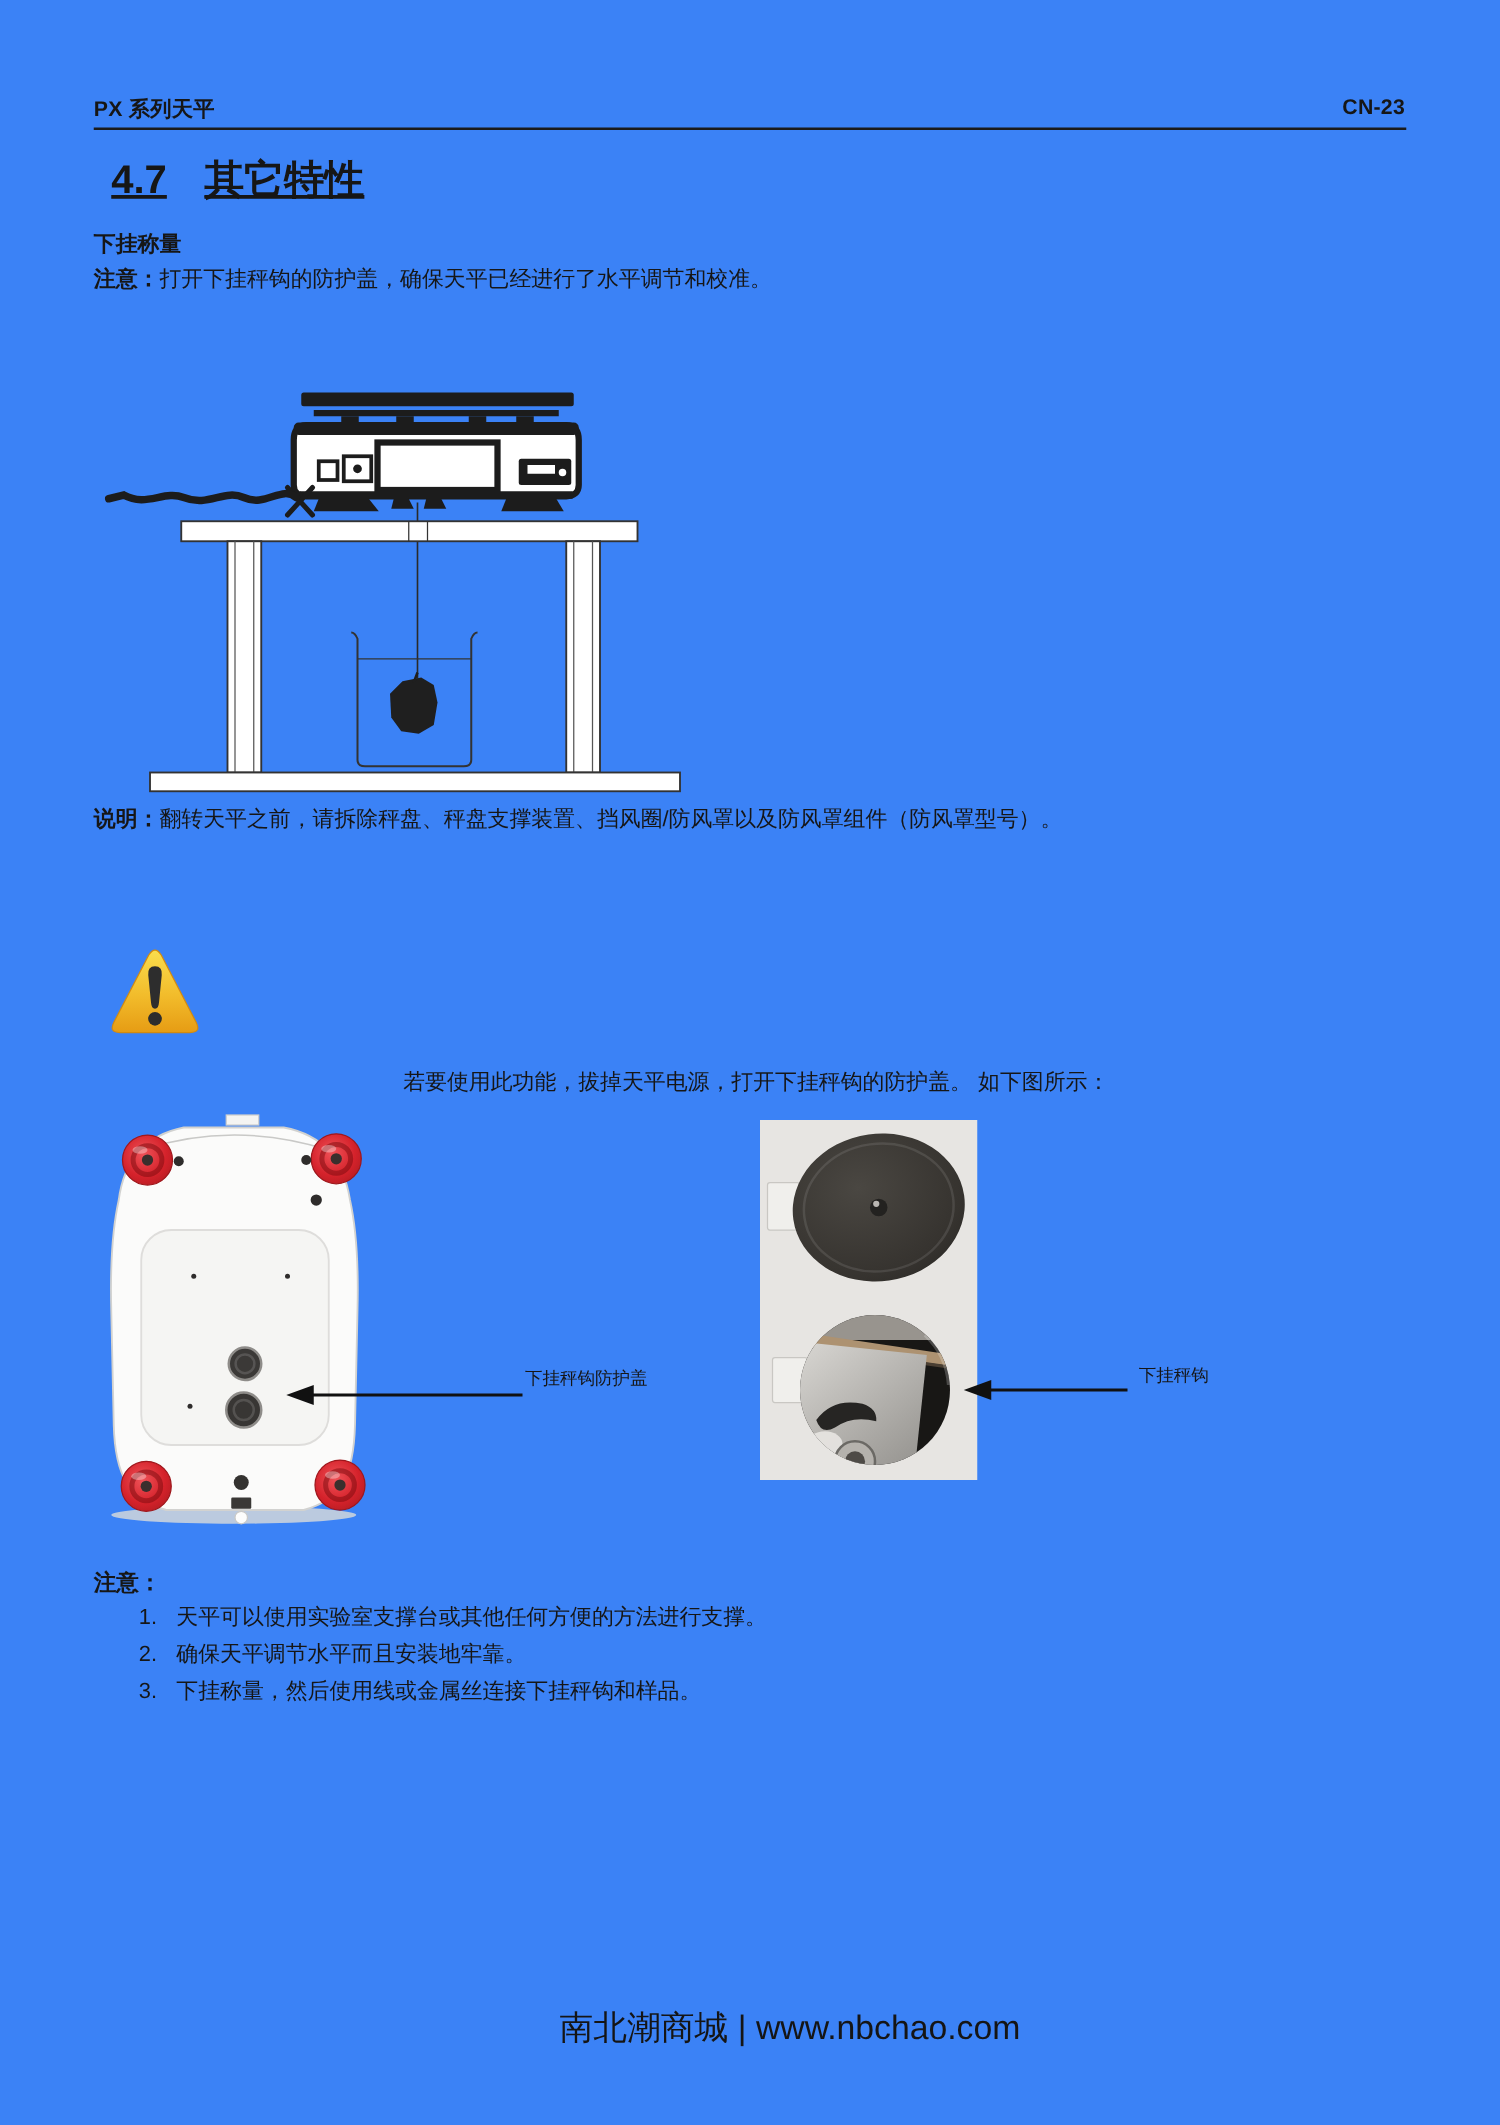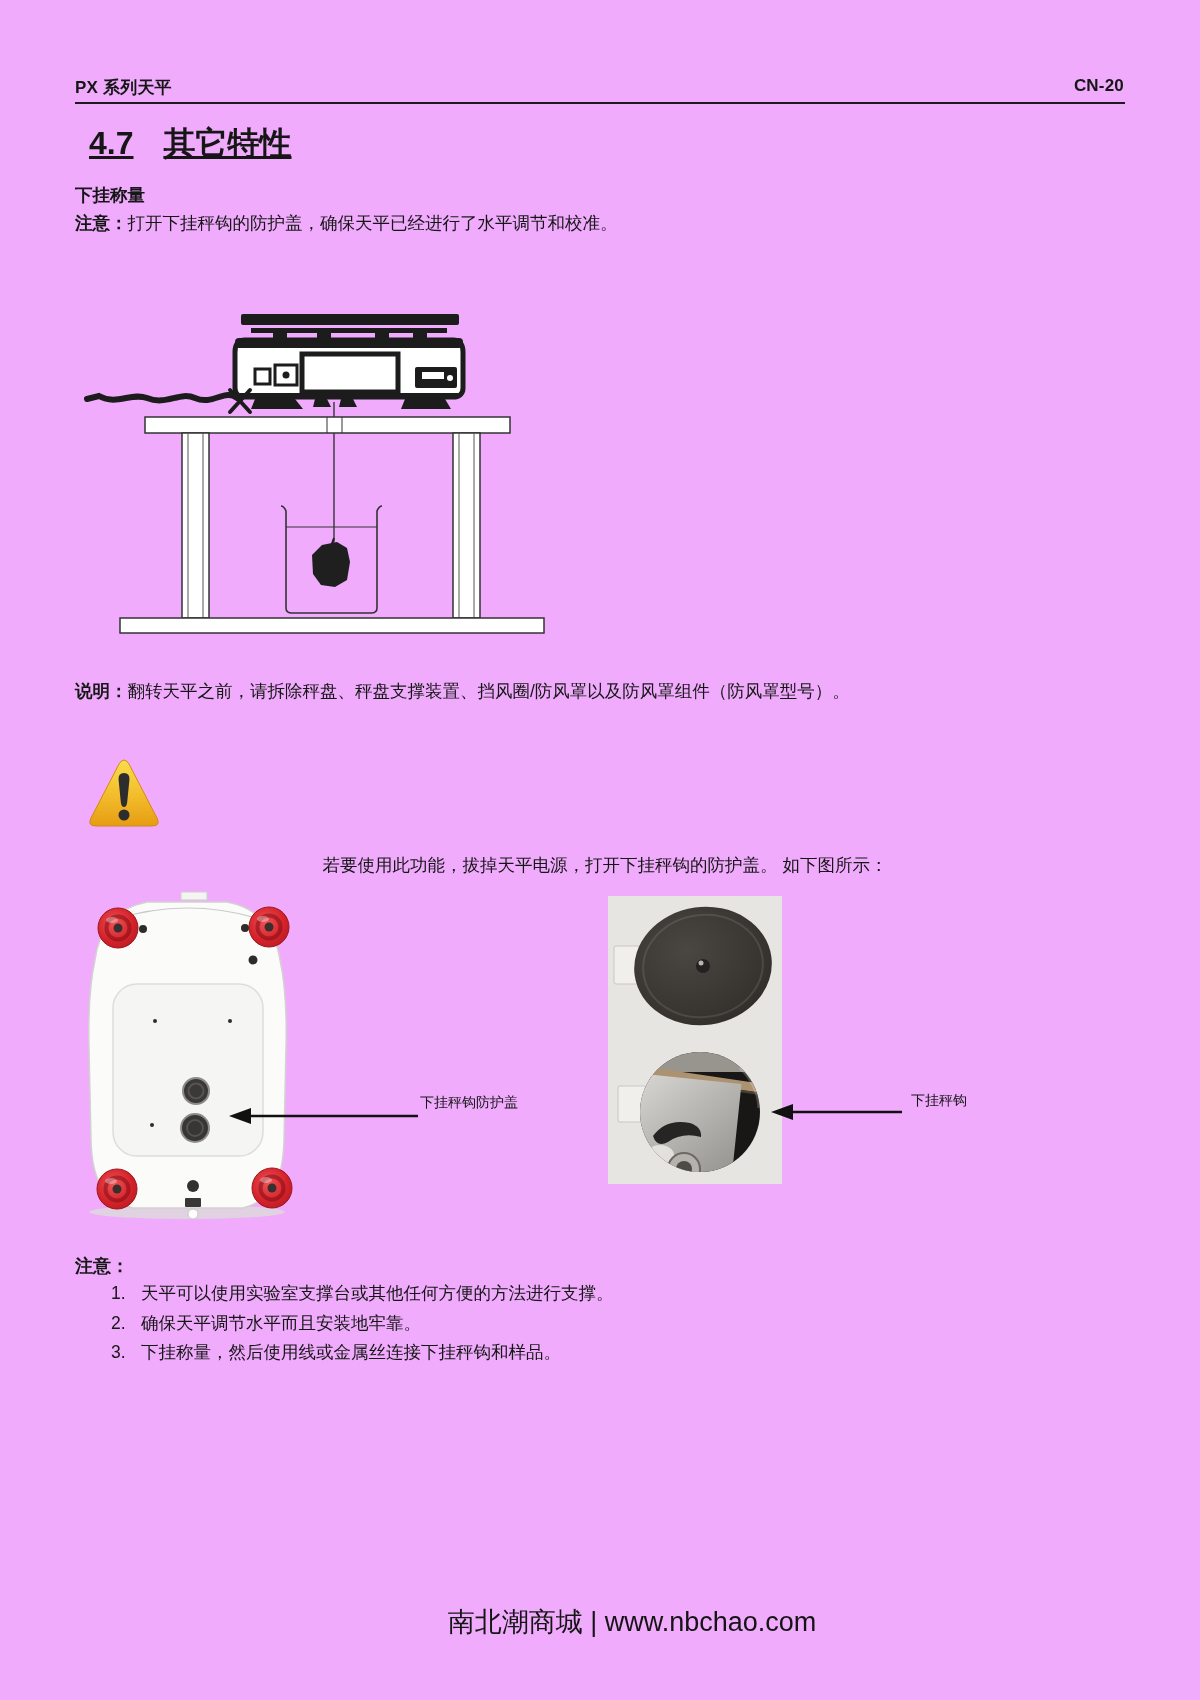--- a/index.html
+++ b/index.html
@@ -1,33 +1,33 @@
 <!DOCTYPE html>
 <html><head>
 <meta charset="utf-8">
 <style>
   html,body{margin:0;padding:0;background:#fff;}
   .page{
-    position:relative;width:1200px;height:1700px;background:#f0abfc;
+    position:relative;width:1200px;height:1700px;background:#3b82f6;
     font-family:"Liberation Sans","DejaVu Sans",sans-serif;color:#161616;
     overflow:hidden;
   }
   .abs{position:absolute;}
   .hdr{top:76px;font-size:17px;font-weight:bold;letter-spacing:.2px;}
   .hdr-left{left:75px;}
   .hdr-right{right:76px;}
   .rule{left:75px;top:102px;width:1050px;height:2px;background:#1b1b1b;}
   .sec-title{left:89px;top:122px;font-size:32px;font-weight:bold;text-decoration:underline;}
   .sec-title .num{margin-right:30px;}
   .body-text{font-size:17.5px;line-height:28px;}
   .intro{left:75px;top:181px;width:1060px;}
   .intro p{margin:0;}
   .b{font-weight:bold;}
   .diagram{left:75px;top:290px;}
-  .explain{left:75px;top:641px;width:1060px;margin-top:36px;}
+  .explain{left:75px;top:641px;width:1060px;}
   .warn-icon{left:88px;top:756px;}
   .warn-text{left:170px;top:787px;font-size:18px;font-weight:bold;}
   .usage{left:75px;top:851px;width:1060px;text-align:center;}
   .figures{left:75px;top:888px;width:1060px;height:350px;}
   .fig-left{left:0;top:0;}
   .fig-right{left:533px;top:8px;}
   .fig-label{position:absolute;font-size:14px;white-space:nowrap;font-family:Liberation Serif, serif;}
   .label-cover{left:345px;top:206px;}
   .label-hook{left:836px;top:204px;}
   .arrow1{left:150px;top:216px;}
@@ -37,21 +37,21 @@
   .note-row{display:flex;font-size:17.5px;line-height:29.5px;}
   .note-row .no{width:30px;margin-left:36px;flex:0 0 auto;}
   .footer{left:0;top:1604px;width:1200px;text-align:center;font-size:27px;color:#151515;padding-left:32px;}
 </style>
 </head>
 <body>
 
 <div class="page">
 
   <div class="abs hdr hdr-left">PX 系列天平</div>
-  <div class="abs hdr hdr-right">CN-20</div>
+  <div class="abs hdr hdr-right">CN-23</div>
   <div class="abs rule"></div>
 
   <div class="abs sec-title">
     <span class="num">4.7</span><span>其它特性</span>
   </div>
 
   <div class="abs intro body-text">
     <p class="b">下挂称量</p>
     <p><span class="b">注意：</span><span>打开下挂秤钩的防护盖，确保天平已经进行了水平调节和校准。</span></p>
   </div>

